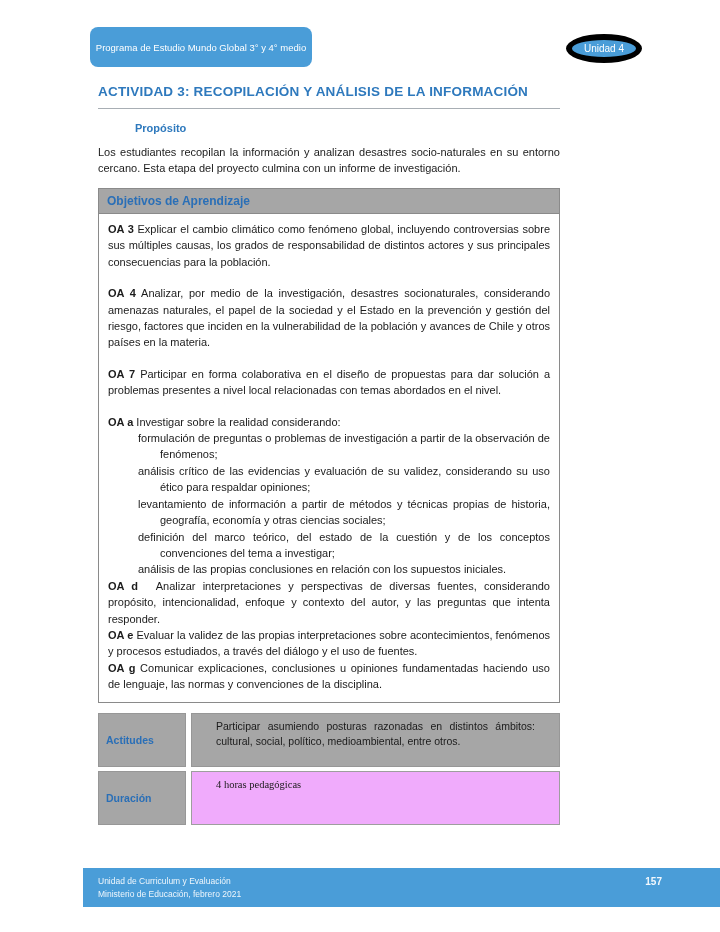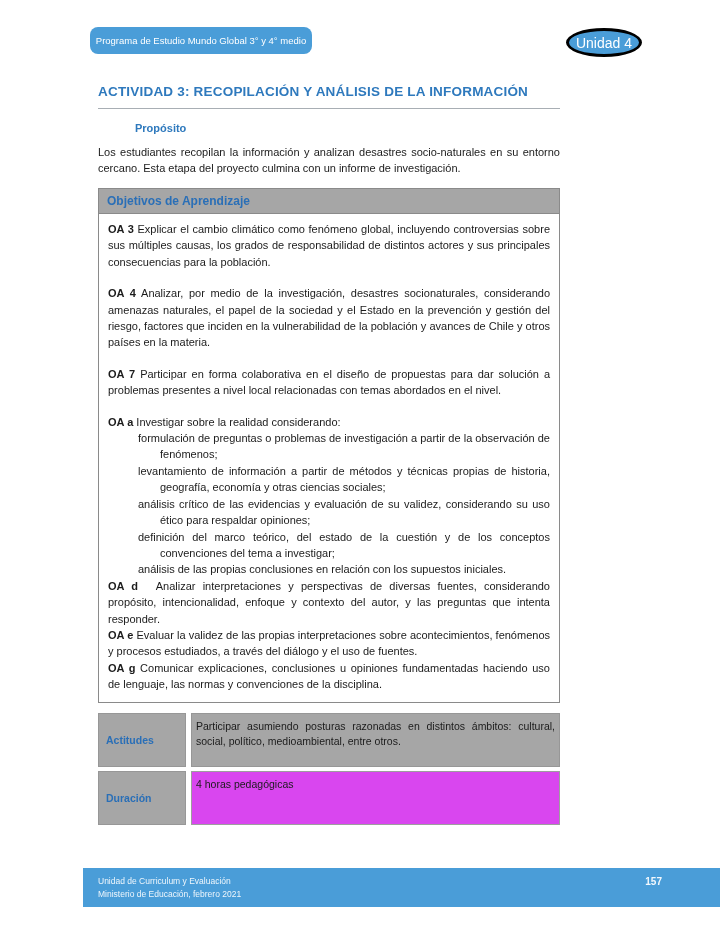--- a/index.html
+++ b/index.html
@@ -9,28 +9,28 @@
     --border-gray:#8a8a8a;
     --ink:#1b1b1b;
   }
   *{margin:0;padding:0;box-sizing:border-box;}
   html,body{background:#ffffff;}
   body{
     width:720px;height:932px;position:relative;overflow:hidden;
     font-family:"Liberation Sans", sans-serif;color:var(--ink);
   }
   .ribbon{
-    position:absolute;left:90px;top:27px;width:222px;height:27px;
+    position:absolute;left:90px;top:27px;width:222px;height:40px;
     background:var(--accent);border-radius:8px;color:#ffffff;
     font-size:9.5px;display:flex;align-items:center;justify-content:center;
   }
   .unit-ellipse{
-    position:absolute;left:566px;top:28px;width:76px;height:29px;
-    background:var(--accent);border:3px solid #000000;border-radius:50%;
-    color:#ffffff;font-size:14px;display:flex;align-items:center;justify-content:center;
+    position:absolute;left:566px;top:34px;width:76px;height:29px;
+    background:var(--accent);border:6px solid #000000;border-radius:50%;
+    color:#ffffff;font-size:10px;display:flex;align-items:center;justify-content:center;
   }
   .content{position:absolute;left:98px;top:84px;width:462px;}
   h1.title{
     color:var(--title-blue);font-size:13.5px;font-weight:bold;
     letter-spacing:.2px;margin:0 0 9px 0;
   }
   .rule{height:1px;background:#a8aeb4;margin:0 0 13px 0;}
   h2.proposito{color:var(--title-blue);font-size:11px;font-weight:bold;margin:0 0 10px 0;padding-left:37px;}
   p.intro{font-size:11px;line-height:16px;text-align:justify;margin:0 0 12px 0;}
   .oa-box{border:1px solid var(--border-gray);background:#ffffff;}
@@ -46,24 +46,24 @@
   .oa-sub{text-align:justify;padding-left:52px;text-indent:-22px;}
   .attr-table{margin-top:10px;}
   .attr-row{display:flex;gap:5px;margin-bottom:4px;}
   .attr-label{
     flex:0 0 88px;background:var(--band-gray);border:1px solid #979797;
     color:#2a6fb7;font-weight:bold;font-size:10.5px;
     display:flex;align-items:center;padding:20px 7px;
   }
   .attr-value{
     flex:1;font-size:10.5px;line-height:15.5px;text-align:justify;
-    padding:5px 4px;border:1px solid #979797;
+    padding:5px 24px;border:1px solid #979797;
   }
   .attr-value.gray{background:var(--band-gray);}
-  .attr-value.white{background:#d946ef;border-color:#9e9e9e;}
+  .attr-value.white{background:#f0abfc;border-color:#9e9e9e;font-family:Liberation Serif, serif;}
   .footer{
     position:absolute;left:83px;top:868px;width:679px;height:39px;
     background:var(--accent);color:#eef6fc;font-size:8.5px;line-height:13px;
     display:flex;align-items:center;padding-left:15px;
   }
   .pagenum{
     position:absolute;right:100px;top:7px;font-size:10px;font-weight:bold;color:#f2f8fd;
   }
 </style>
 </head>
@@ -79,22 +79,22 @@
   <p class="intro">Los estudiantes recopilan la información y analizan desastres socio-naturales en su entorno cercano. Esta etapa del proyecto culmina con un informe de investigación.</p>
 
   <div class="oa-box">
     <div class="oa-head">Objetivos de Aprendizaje</div>
     <div class="oa-body" id="oa-body">
         <div class="oa-par gap"><span class="oa-code">OA 3</span> Explicar el cambio climático como fenómeno global, incluyendo controversias sobre sus múltiples causas, los grados de responsabilidad de distintos actores y sus principales consecuencias para la población.</div>
         <div class="oa-par gap"><span class="oa-code">OA 4</span> Analizar, por medio de la investigación, desastres socionaturales, considerando amenazas naturales, el papel de la sociedad y el Estado en la prevención y gestión del riesgo, factores que inciden en la vulnerabilidad de la población y avances de Chile y otros países en la materia.</div>
         <div class="oa-par gap"><span class="oa-code">OA 7</span> Participar en forma colaborativa en el diseño de propuestas para dar solución a problemas presentes a nivel local relacionadas con temas abordados en el nivel.</div>
         <div class="oa-par"><span class="oa-code">OA a</span> Investigar sobre la realidad considerando:</div>
         <div class="oa-sub">formulación de preguntas o problemas de investigación a partir de la observación de fenómenos;</div>
+        <div class="oa-sub">análisis crítico de las evidencias y evaluación de su validez, considerando su uso ético para respaldar opiniones;</div>
         <div class="oa-sub">levantamiento de información a partir de métodos y técnicas propias de historia, geografía, economía y otras ciencias sociales;</div>
-        <div class="oa-sub">análisis crítico de las evidencias y evaluación de su validez, considerando su uso ético para respaldar opiniones;</div>
         <div class="oa-sub">definición del marco teórico, del estado de la cuestión y de los conceptos convenciones del tema a investigar;</div>
         <div class="oa-sub">análisis de las propias conclusiones en relación con los supuestos iniciales.</div>
         <div class="oa-par"><span class="oa-code tab">OA d</span> Analizar interpretaciones y perspectivas de diversas fuentes, considerando propósito, intencionalidad, enfoque y contexto del autor, y las preguntas que intenta responder.</div>
         <div class="oa-par"><span class="oa-code">OA e</span> Evaluar la validez de las propias interpretaciones sobre acontecimientos, fenómenos y procesos estudiados, a través del diálogo y el uso de fuentes.</div>
         <div class="oa-par"><span class="oa-code">OA g</span> Comunicar explicaciones, conclusiones u opiniones fundamentadas haciendo uso de lenguaje, las normas y convenciones de la disciplina.</div>
       </div>
   </div>
 
   <div class="attr-table" id="attr-table">
       <div class="attr-row">

